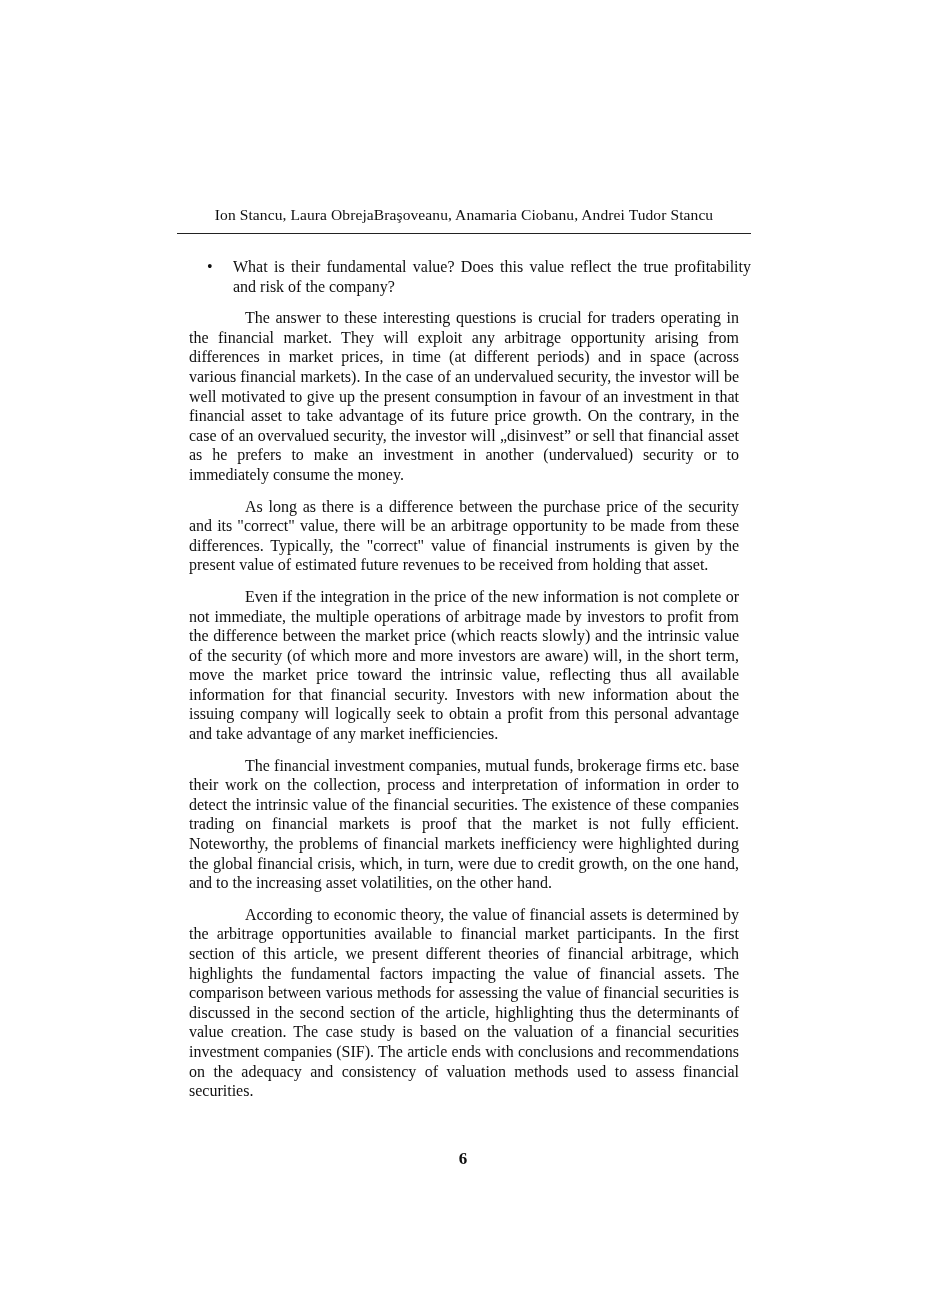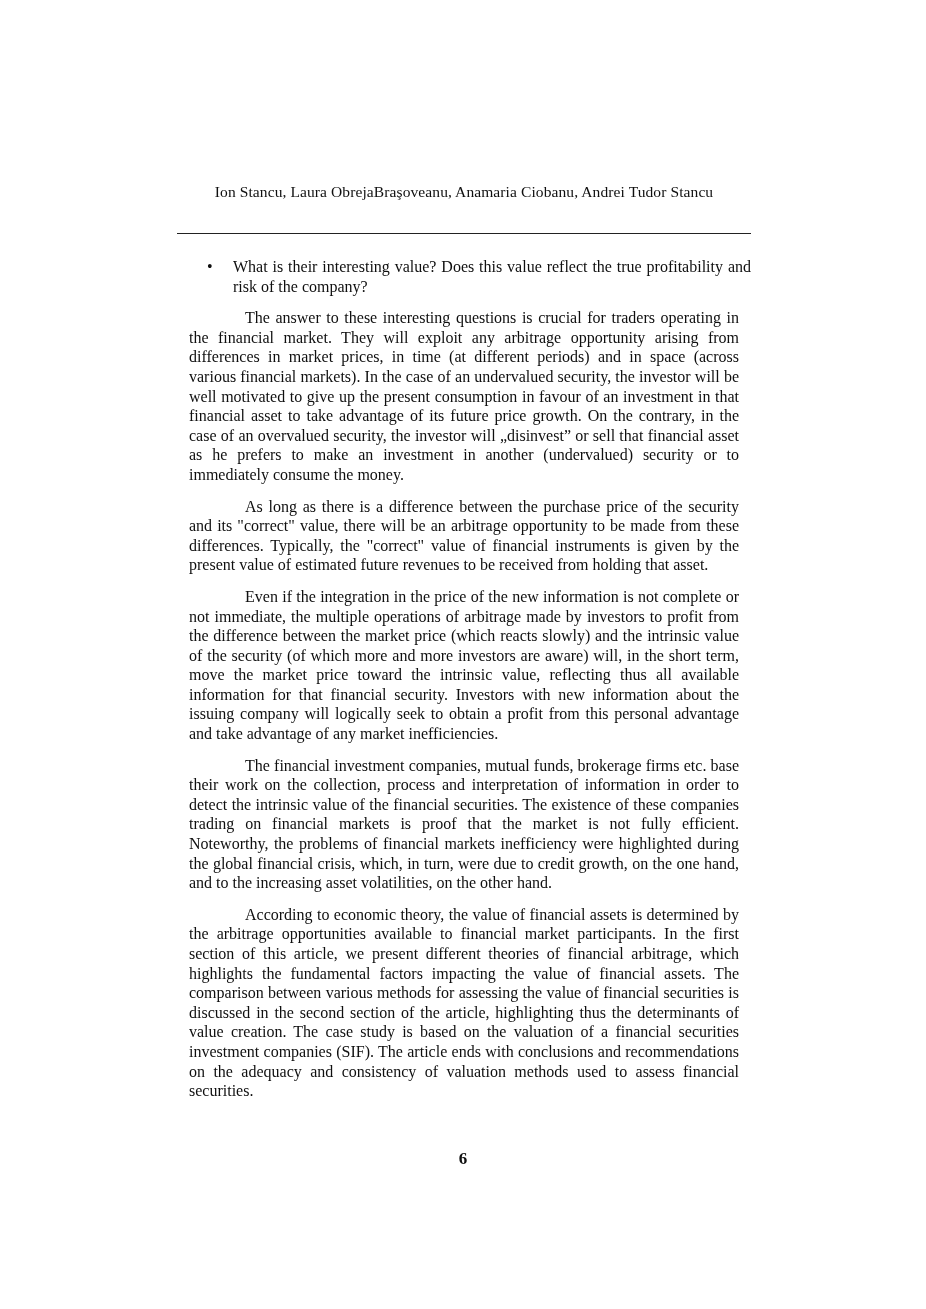--- a/index.html
+++ b/index.html
@@ -10,21 +10,21 @@
     position: relative;
     width: 926px;
     height: 1309px;
     background: #ffffff;
     margin: 0 auto;
     overflow: hidden;
   }
 
   .running-header {
     position: absolute;
-    top: 182px;
+    top: 205px;
     left: 177px;
     width: 574px;
     font-size: 15.5px;
     line-height: 19px;
     text-align: center;
     letter-spacing: 0.1px;
     color: #0f0f0f;
   }
 
   .header-rule {
@@ -85,21 +85,21 @@
 <div class="page">
 
   <div class="running-header">Ion Stancu, Laura ObrejaBraşoveanu, Anamaria Ciobanu, Andrei Tudor Stancu</div>
 
   <hr class="header-rule">
 
   <div class="body-text">
 
     <div class="bullet-row">
       <span class="bullet-marker">•</span>
-      <div class="bullet-text">What is their interesting value? Does this value reflect the true profitability and risk of the company?</div>
+      <div class="bullet-text">What is their fundamental value? Does this value reflect the true profitability and risk of the company?</div>
     </div>
 
     <p>The answer to these interesting questions is crucial for traders operating in the financial market. They will exploit any arbitrage opportunity arising from differences in market prices, in time (at different periods) and in space (across various financial markets). In the case of an undervalued security, the investor will be well motivated to give up the present consumption in favour of an investment in that financial asset to take advantage of its future price growth. On the contrary, in the case of an overvalued security, the investor will „disinvest” or sell that financial asset as he prefers to make an investment in another (undervalued) security or to immediately consume the money.</p>
 
     <p>As long as there is a difference between the purchase price of the security and its "correct" value, there will be an arbitrage opportunity to be made from these differences. Typically, the "correct" value of financial instruments is given by the present value of estimated future revenues to be received from holding that asset.</p>
 
     <p>Even if the integration in the price of the new information is not complete or not immediate, the multiple operations of arbitrage made by investors to profit from the difference between the market price (which reacts slowly) and the intrinsic value of the security (of which more and more investors are aware) will, in the short term, move the market price toward the intrinsic value, reflecting thus all available information for that financial security. Investors with new information about the issuing company will logically seek to obtain a profit from this personal advantage and take advantage of any market inefficiencies.</p>
 
     <p>The financial investment companies, mutual funds, brokerage firms etc. base their work on the collection, process and interpretation of information in order to detect the intrinsic value of the financial securities. The existence of these companies trading on financial markets is proof that the market is not fully efficient. Noteworthy, the problems of financial markets inefficiency were highlighted during the global financial crisis, which, in turn, were due to credit growth, on the one hand, and to the increasing asset volatilities, on the other hand.</p>
 

